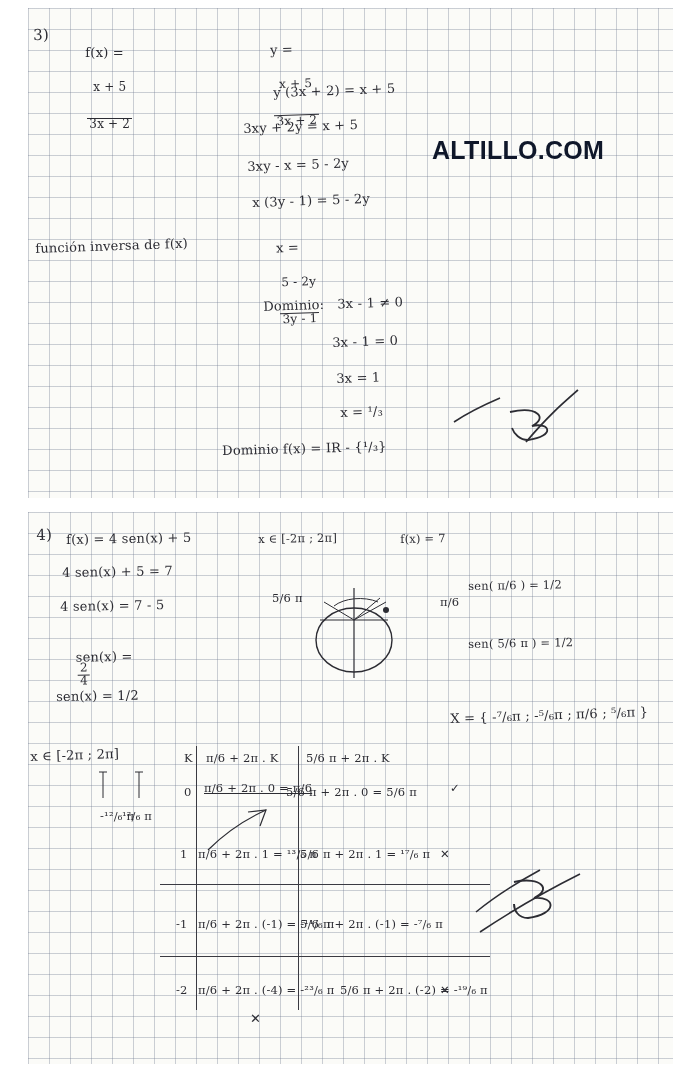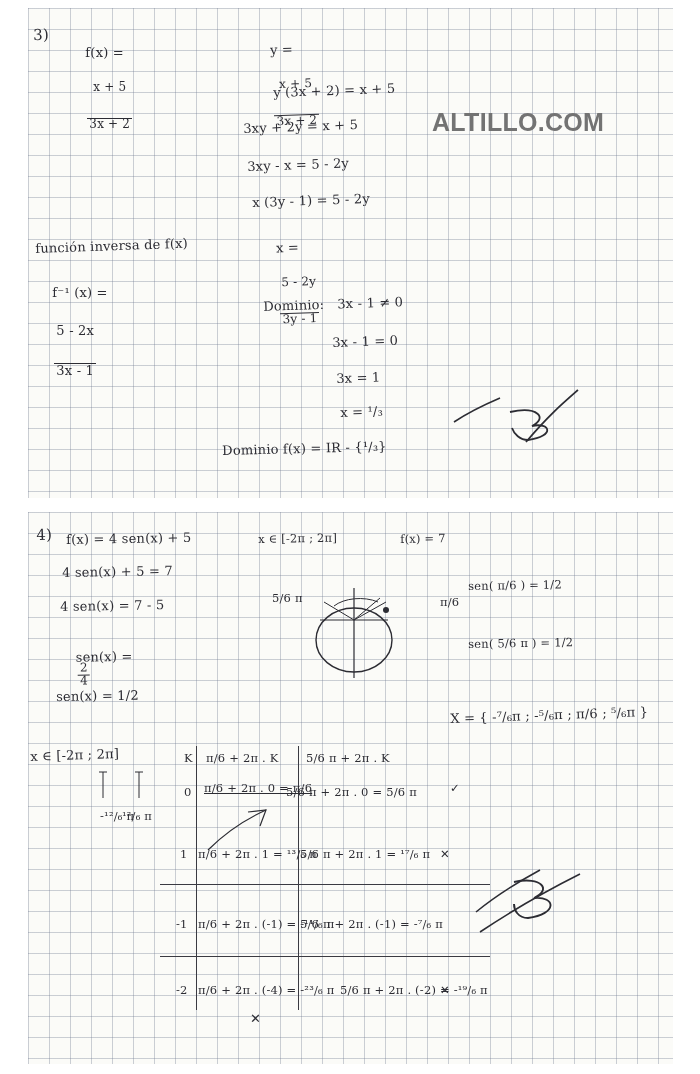--- a/index.html
+++ b/index.html
@@ -60,25 +60,25 @@
     font-size:.92em;
     margin:0 2px;
     transform:translateY(-1px);
   }
   .frac .num{display:block;padding:0 2px;}
   .frac .den{display:block;border-top:1px solid #2c2c33;padding:0 2px;}
 
   
   #watermark{
     position:absolute;
-    left:432px;top:108px;
+    left:432px;top:136px;
     font-family:"Liberation Sans", sans-serif;
     font-weight:bold;
     font-size:25px;
-    color:#737373;
+    color:#0f172a;
     letter-spacing:.3px;
   }
 
   
   #circle-wrap{
     position:absolute;left:300px;top:586px;width:108px;height:92px;
   }
   .ink{stroke:#2c2c33;fill:none;}
 
   
@@ -138,27 +138,20 @@
   <div class="hw" style="left:258px;top:228px;transform:rotate(-2deg);">
     <span>x =</span>
     <span class="frac">
       <span class="num">5 - 2y</span>
       <span class="den">3y - 1</span>
     </span>
   </div>
 
   <div class="hw" style="left:35px;top:242px;transform:rotate(-2deg);">función inversa de f(x)</div>
 
-  <div class="hw" style="left:35px;top:272px;">
-    <span>f⁻¹ (x) =</span>
-    <span class="frac" style="font-size:1em;">
-      <span class="num">5 - 2x</span>
-      <span class="den">3x - 1</span>
-    </span>
-  </div>
 
   <div class="hw" style="left:263px;top:300px;transform:rotate(-2deg);">Dominio:   3x - 1 ≠ 0</div>
   <div class="hw" style="left:332px;top:336px;transform:rotate(-2deg);">3x - 1 = 0</div>
   <div class="hw" style="left:336px;top:372px;transform:rotate(-2deg);">3x = 1</div>
   <div class="hw" style="left:340px;top:406px;transform:rotate(-2deg);">x = ¹/₃</div>
   <div class="hw" style="left:222px;top:444px;transform:rotate(-1.5deg);">Dominio f(x) = IR - {¹/₃}</div>
 
   <svg class="teacher" style="left:452px;top:382px;" width="150" height="70">
     <path class="ink" d="M2 40 C 20 28, 34 22, 48 16" stroke-width="1.6"></path>
     <path class="ink" d="M74 60 C 96 34, 110 22, 126 8" stroke-width="1.8"></path>

